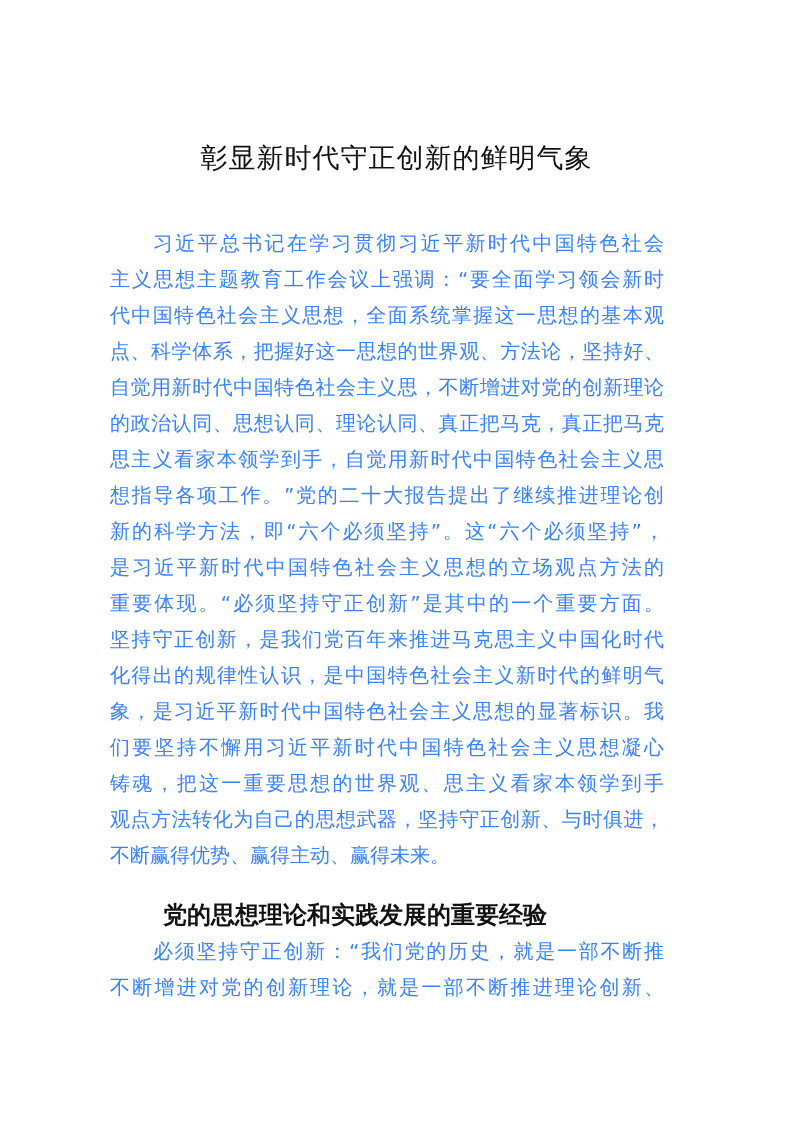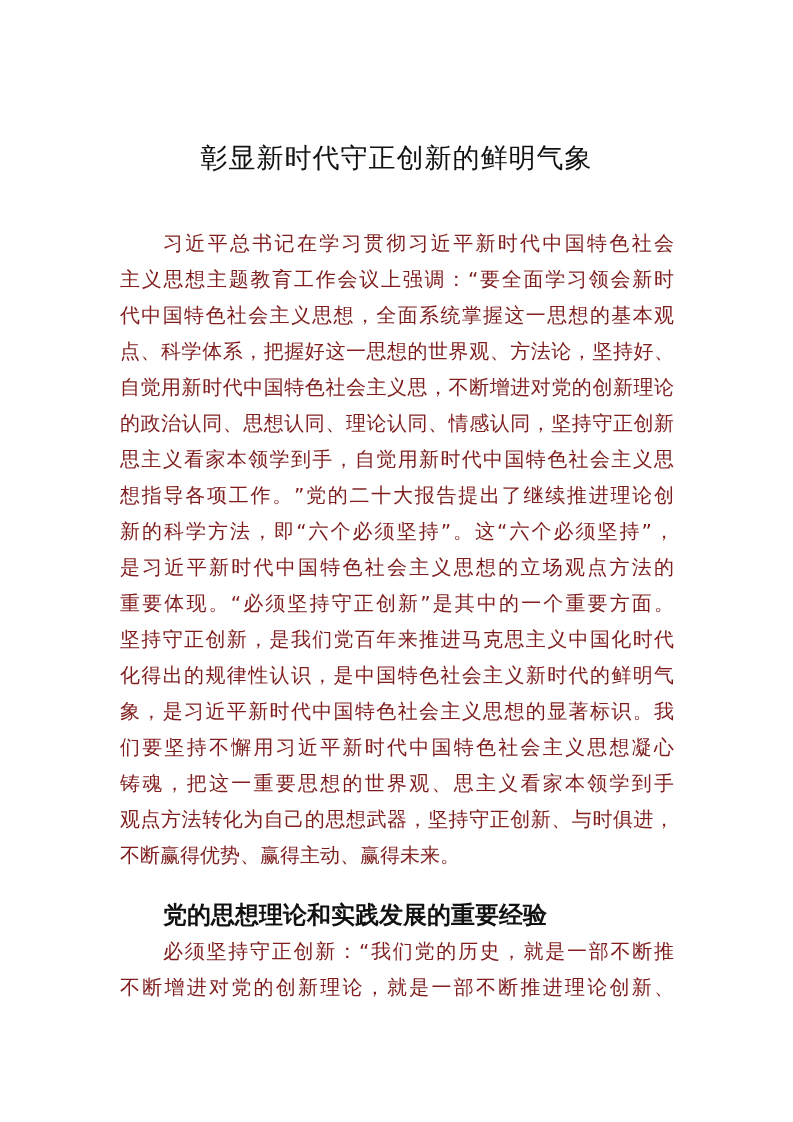--- a/index.html
+++ b/index.html
@@ -1,40 +1,40 @@
 <!DOCTYPE html>
 <html><head>
 <meta charset="utf-8">
 <style>
   html, body { margin: 0; padding: 0; background: #ffffff; }
   body { width: 793px; height: 1122px; position: relative; overflow: hidden;
          font-family: "DejaVu Sans", "Liberation Sans", sans-serif; color: #111; }
   .page { position: absolute; left: 0; top: 0; width: 793px; height: 1122px; background: #fff; }
   .title { position: absolute; top: 138px; left: 0; width: 793px; text-align: center;
            font-size: 27px; line-height: 40px; color: #111; letter-spacing: 1px; font-weight: normal; }
-  .line { position: absolute; left: 120px; width: 554px; font-size: 20px; line-height: 28px;
-          height: 28px; white-space: nowrap; text-align: justify; text-align-last: justify; color: #7f1d1d; }
+  .line { position: absolute; left: 110px; width: 554px; font-size: 20px; line-height: 28px;
+          height: 28px; white-space: nowrap; text-align: justify; text-align-last: justify; color: #3b82f6; }
   .line.indent { padding-left: 43px; width: 511px; }
   .line.last { text-align-last: left; }
   .heading { position: absolute; left: 163px; font-size: 24px; line-height: 28px; font-weight: bold;
              color: #111; white-space: nowrap; }
 </style>
 </head>
 <body>
 
 <div class="page">
   <div class="title">彰显新时代守正创新的鲜明气象</div>
 
   <div>
     <div class="line indent" style="top:229px">习近平总书记在学习贯彻习近平新时代中国特色社会</div>
     <div class="line" style="top:265px">主义思想主题教育工作会议上强调：“要全面学习领会新时</div>
     <div class="line" style="top:301px">代中国特色社会主义思想，全面系统掌握这一思想的基本观</div>
     <div class="line" style="top:337px">点、科学体系，把握好这一思想的世界观、方法论，坚持好、</div>
     <div class="line" style="top:373px">自觉用新时代中国特色社会主义思，不断增进对党的创新理论</div>
-    <div class="line" style="top:409px">的政治认同、思想认同、理论认同、情感认同，坚持守正创新</div>
+    <div class="line" style="top:409px">的政治认同、思想认同、理论认同、真正把马克，真正把马克</div>
     <div class="line" style="top:445px">思主义看家本领学到手，自觉用新时代中国特色社会主义思</div>
     <div class="line" style="top:481px">想指导各项工作。”党的二十大报告提出了继续推进理论创</div>
     <div class="line" style="top:517px">新的科学方法，即“六个必须坚持”。这“六个必须坚持”，</div>
     <div class="line" style="top:553px">是习近平新时代中国特色社会主义思想的立场观点方法的</div>
     <div class="line" style="top:589px">重要体现。“必须坚持守正创新”是其中的一个重要方面。</div>
     <div class="line" style="top:625px">坚持守正创新，是我们党百年来推进马克思主义中国化时代</div>
     <div class="line" style="top:661px">化得出的规律性认识，是中国特色社会主义新时代的鲜明气</div>
     <div class="line" style="top:697px">象，是习近平新时代中国特色社会主义思想的显著标识。我</div>
     <div class="line" style="top:733px">们要坚持不懈用习近平新时代中国特色社会主义思想凝心</div>
     <div class="line" style="top:769px">铸魂，把这一重要思想的世界观、思主义看家本领学到手</div>

